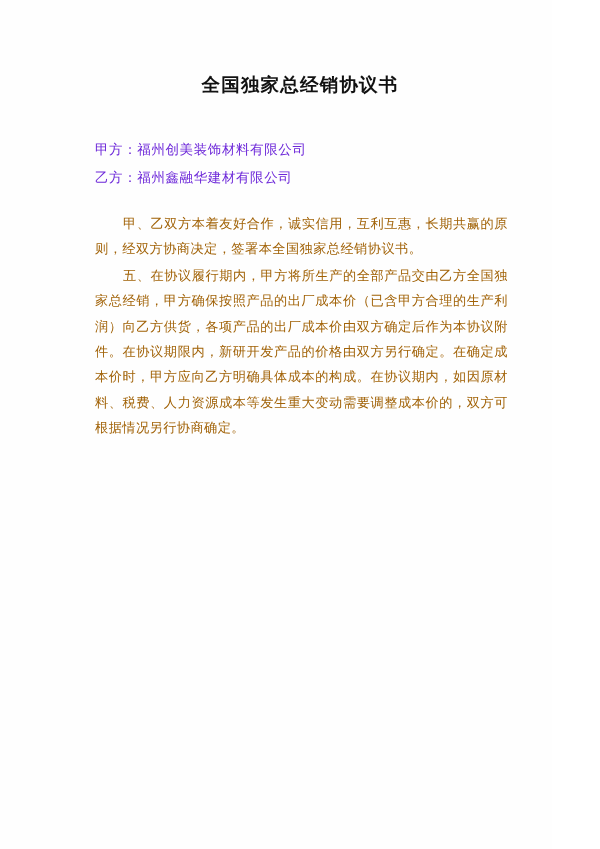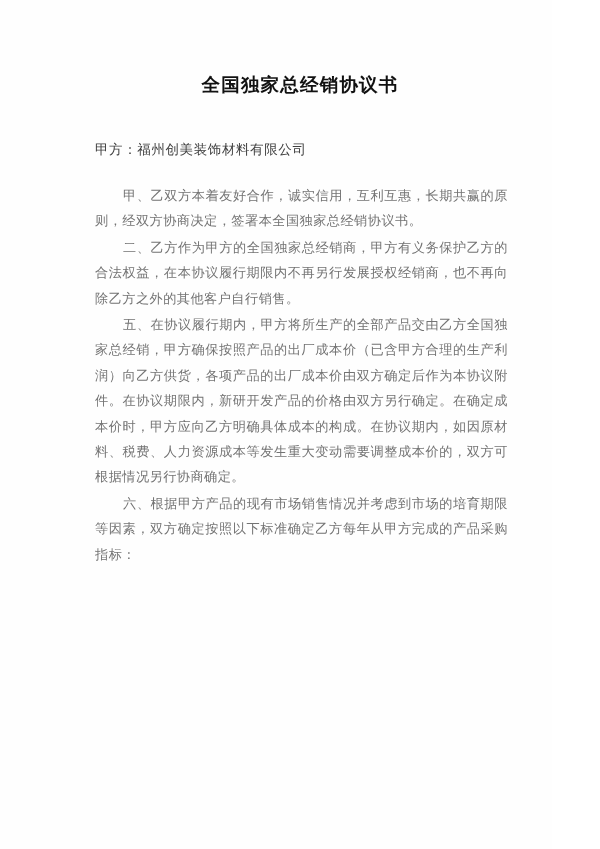--- a/index.html
+++ b/index.html
@@ -40,65 +40,66 @@
   }
   .parties {
     margin-top: 38px;
     padding-left: 95px;
     padding-right: 95px;
   }
   .party-line {
     font-size: 13.5px;
     line-height: 28px;
     letter-spacing: 0.6px;
-    color: #404040;
+    color: #6d28d9;
   }
   .party-label {
     display: inline;
   }
   .party-value {
     display: inline;
   }
   .clauses {
     margin-top: 20px;
     padding-left: 95px;
     padding-right: 92px;
   }
   .para {
     font-size: 13.2px;
     line-height: 25.4px;
     letter-spacing: 0.45px;
     text-align: justify;
     text-justify: inter-ideograph;
     margin: 0 0 1px 0;
-    color: #737373;
+    color: #a16207;
   }
   .para.indent {
     text-indent: 28px;
   }
   .spacer-bottom {
     height: 120px;
   }
 </style>
 </head>
 <body>
 
 <div class="page">
   <div class="doc-body">
 
     <div class="doc-title">全国独家总经销协议书</div>
 
     <div class="parties">
       <div class="party-line">
         <span class="party-label">甲方：</span><span class="party-value">福州创美装饰材料有限公司</span>
       </div>
+      <div class="party-line">
+        <span class="party-label">乙方：</span><span class="party-value">福州鑫融华建材有限公司</span>
+      </div>
     </div>
 
     <div class="clauses">
       <p class="para indent">甲、乙双方本着友好合作，诚实信用，互利互惠，长期共赢的原则，经双方协商决定，签署本全国独家总经销协议书。</p>
-      <p class="para indent">二、乙方作为甲方的全国独家总经销商，甲方有义务保护乙方的合法权益，在本协议履行期限内不再另行发展授权经销商，也不再向除乙方之外的其他客户自行销售。</p>
       <p class="para indent">五、在协议履行期内，甲方将所生产的全部产品交由乙方全国独家总经销，甲方确保按照产品的出厂成本价（已含甲方合理的生产利润）向乙方供货，各项产品的出厂成本价由双方确定后作为本协议附件。在协议期限内，新研开发产品的价格由双方另行确定。在确定成本价时，甲方应向乙方明确具体成本的构成。在协议期内，如因原材料、税费、人力资源成本等发生重大变动需要调整成本价的，双方可根据情况另行协商确定。</p>
-      <p class="para indent">六、根据甲方产品的现有市场销售情况并考虑到市场的培育期限等因素，双方确定按照以下标准确定乙方每年从甲方完成的产品采购指标：</p>
     </div>
 
     <div class="spacer-bottom"></div>
   </div>
 </div>
 
 </body></html>

